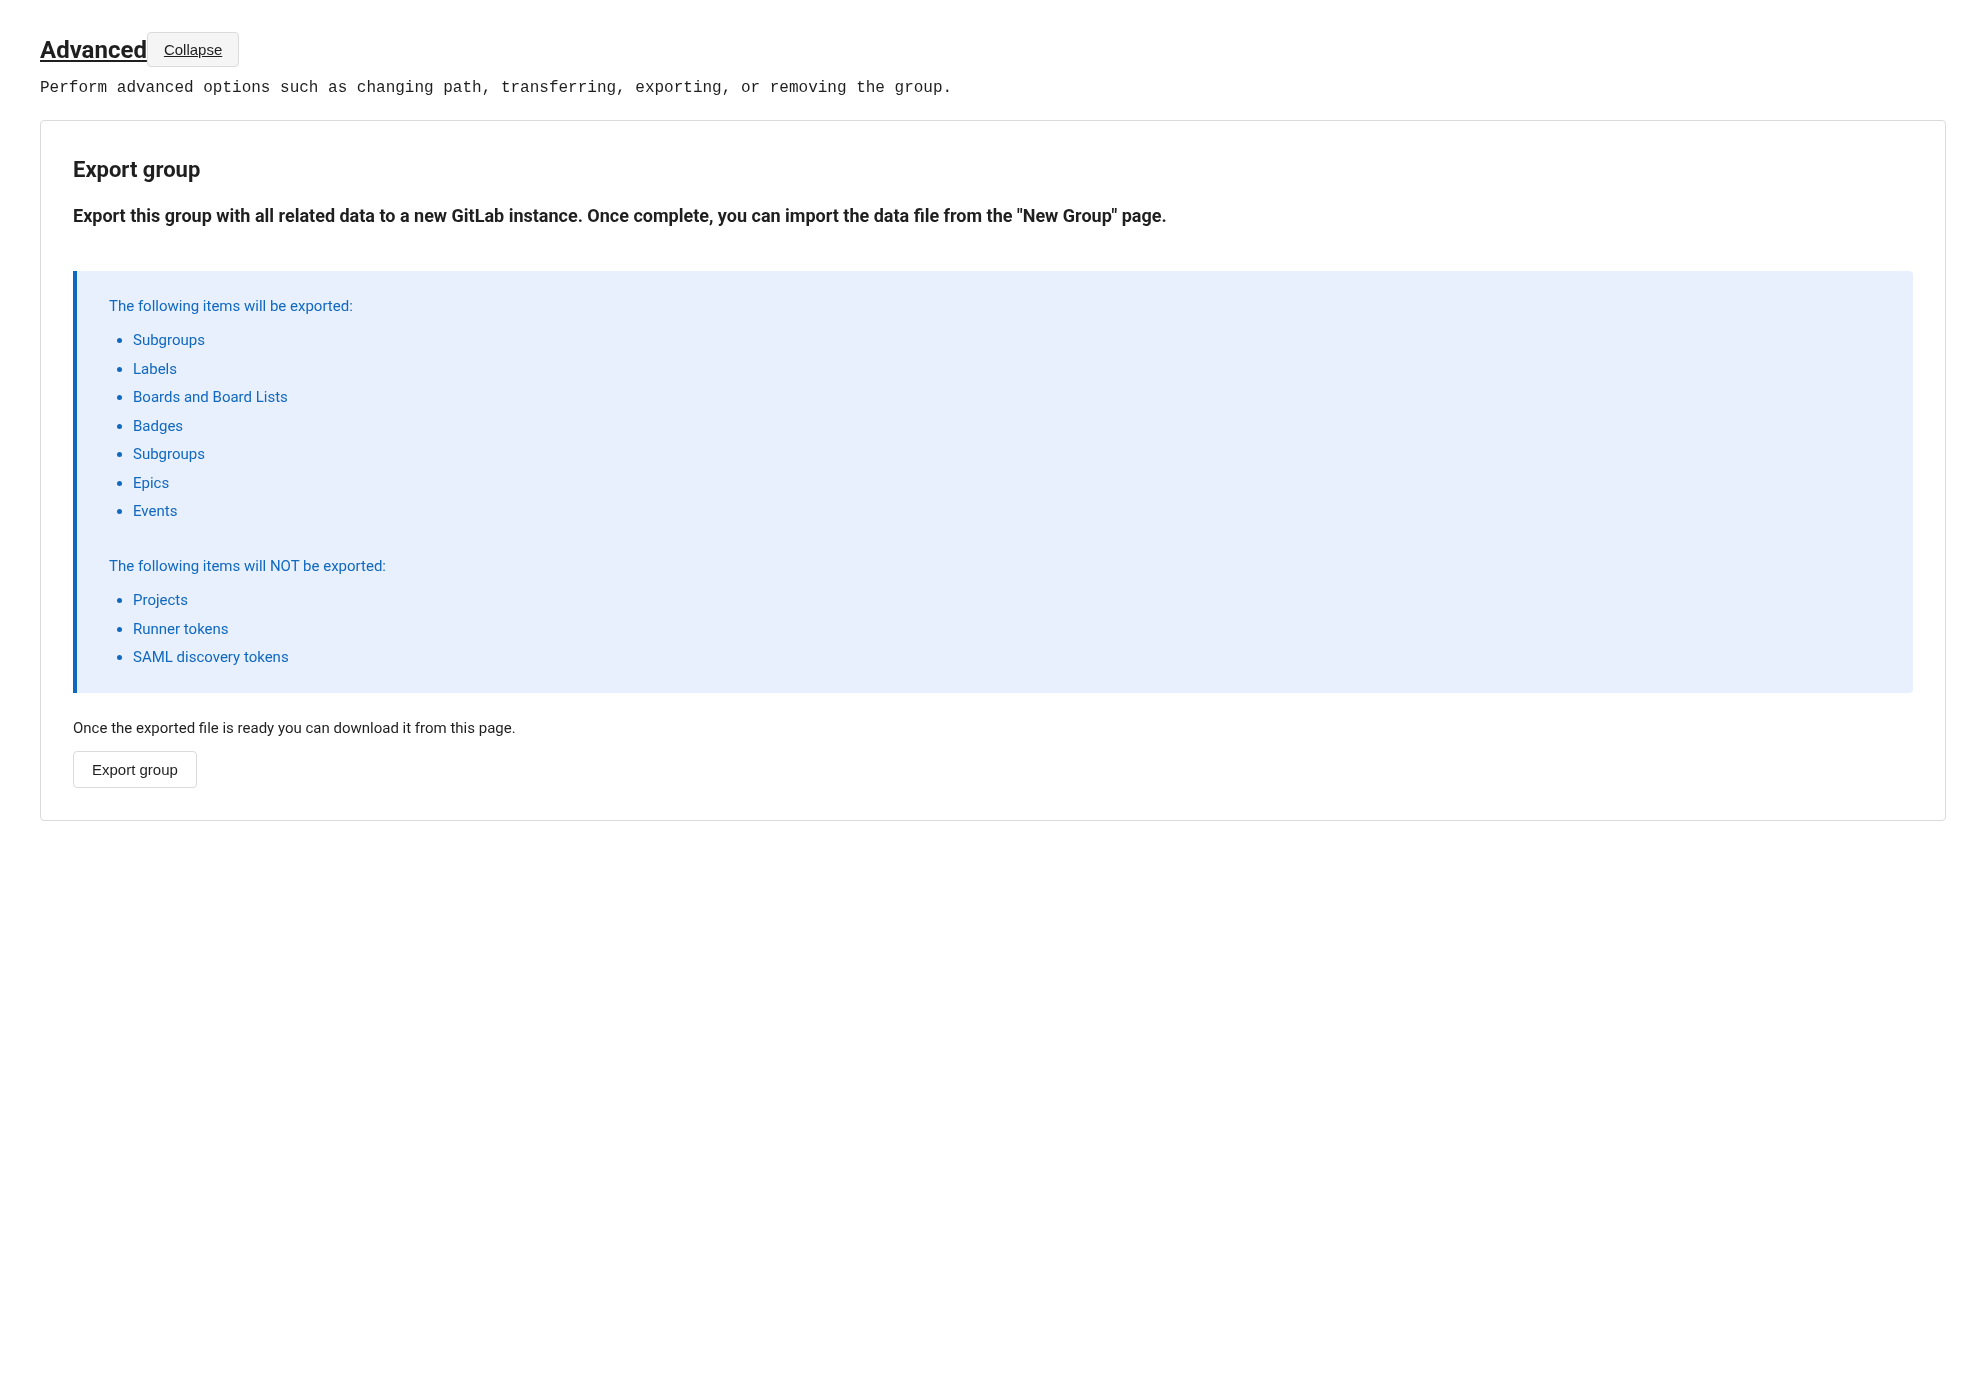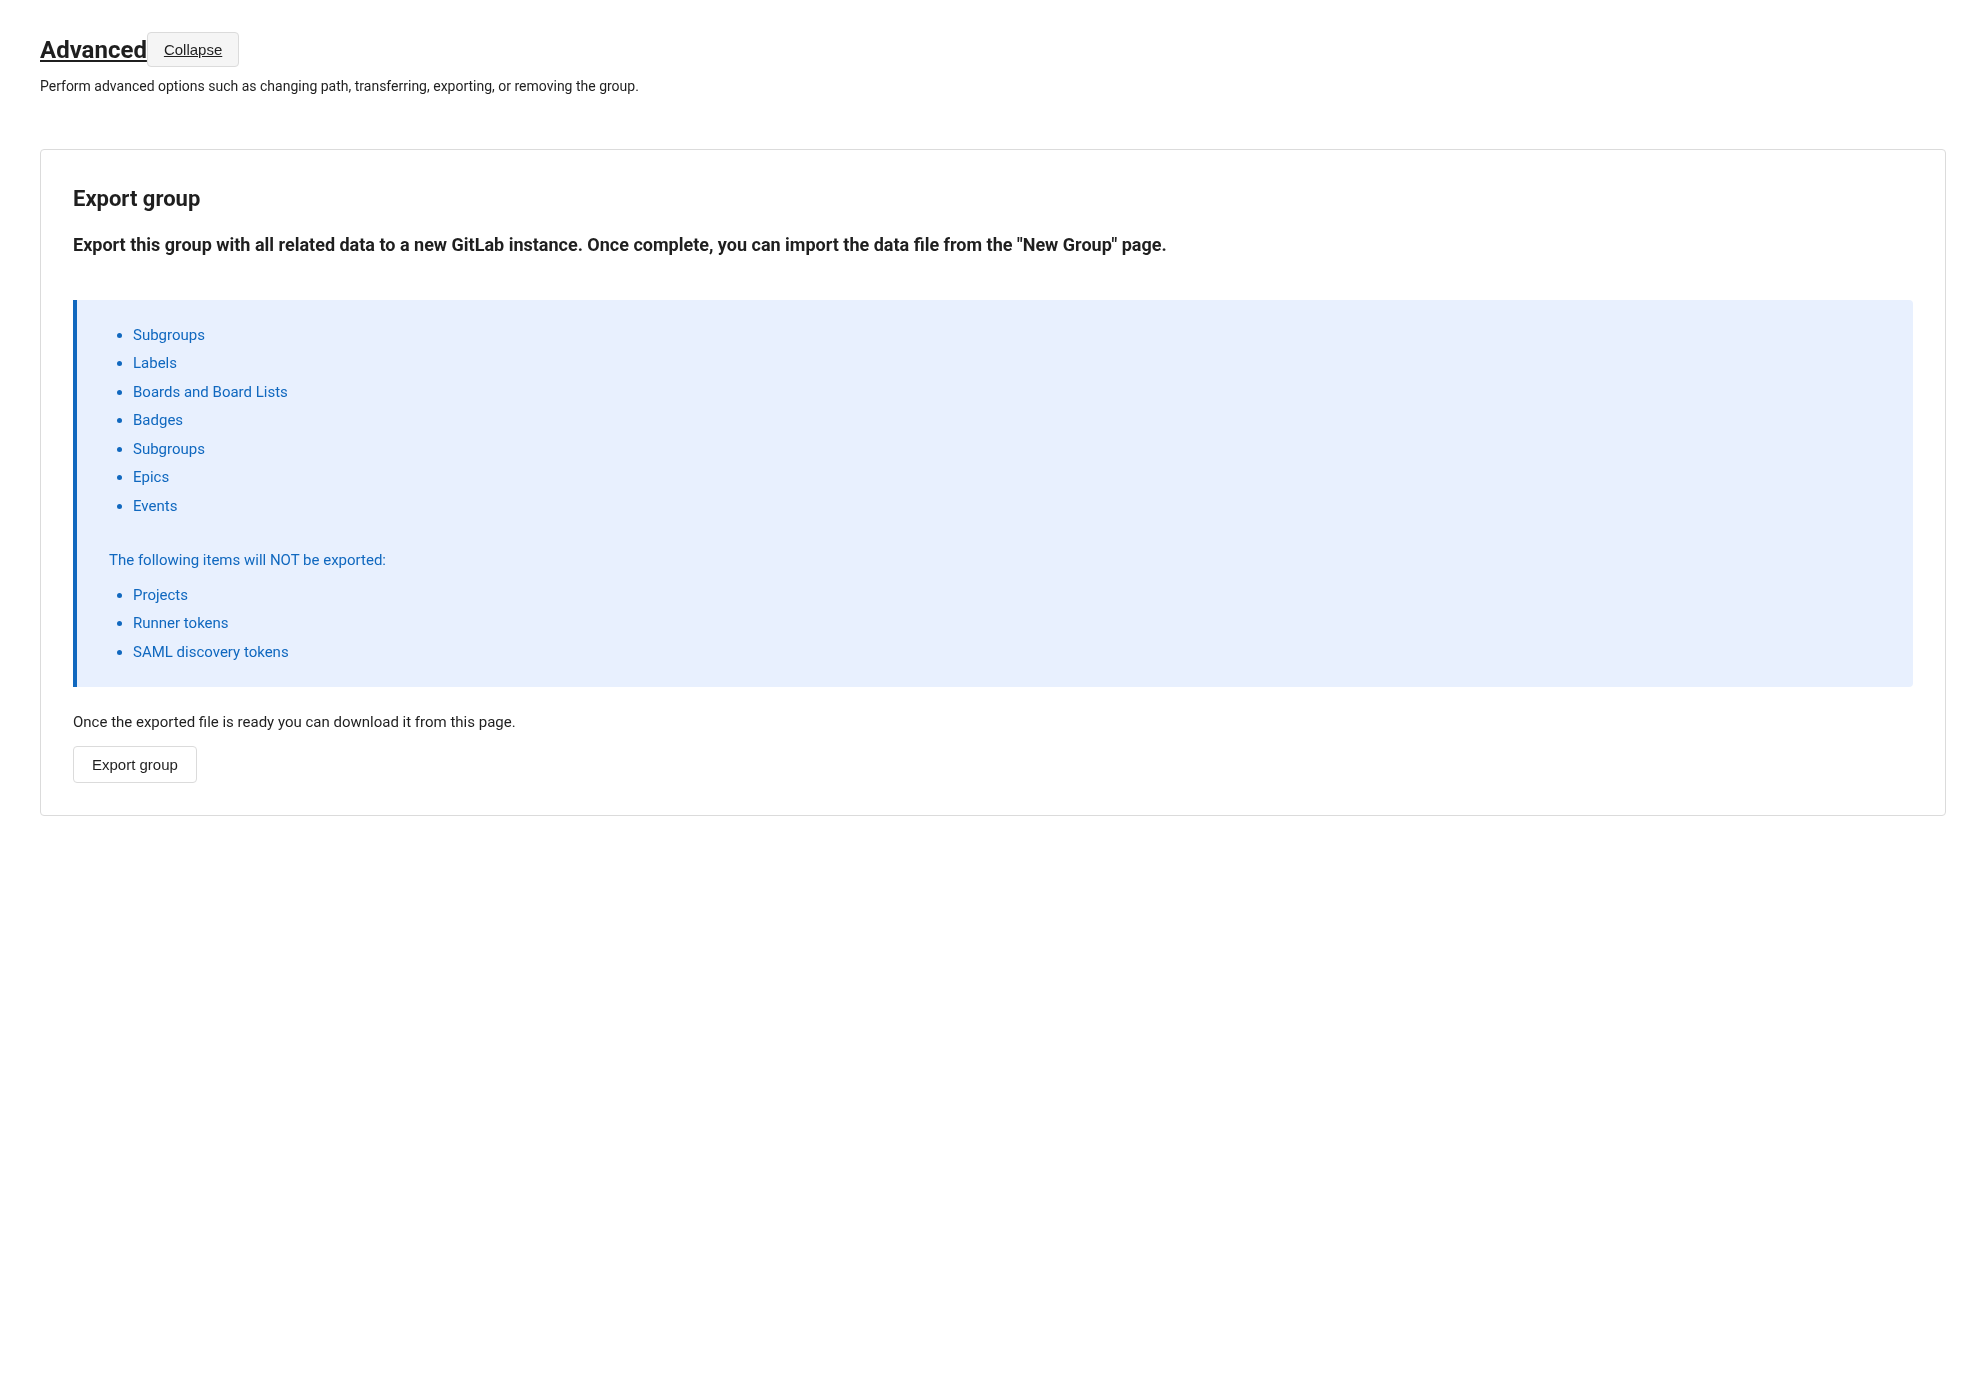--- a/index.html
+++ b/index.html
@@ -35,23 +35,24 @@
       padding: 8px 16px;
       background: #f5f5f5;
       border: 1px solid #dbdbdb;
       border-radius: 4px;
       font-size: 15px;
       color: #1f1f1f;
       cursor: pointer;
     }
 
     .page-subtitle {
-      font-size: 14px;
+      font-size: 16px;
       color: #1f1f1f;
-      margin-bottom: 52px;
+      margin-bottom: 20px;
+      font-family: Liberation Mono, monospace;
     }
 
     .section-card {
       border: 1px solid #dbdbdb;
       border-radius: 4px;
       padding: 32px;
       background: #ffffff;
     }
 
     .section-title {
@@ -128,20 +129,21 @@
   <button class="collapse-button">Collapse</button>
 </div>
 
 <p class="page-subtitle">Perform advanced options such as changing path, transferring, exporting, or removing the group.</p>
 
 <div class="section-card">
   <h2 class="section-title">Export group</h2>
   <p class="section-description">Export this group with all related data to a new GitLab instance. Once complete, you can import the data file from the "New Group" page.</p>
 
   <div class="info-box">
+    <p class="info-section-title">The following items will be exported:</p>
     <ul class="info-list" id="will-be-exported-list">
     <li>Subgroups</li>
         <li>Labels</li>
         <li>Boards and Board Lists</li>
         <li>Badges</li>
         <li>Subgroups</li>
         <li>Epics</li>
         <li>Events</li>
       </ul>
 

